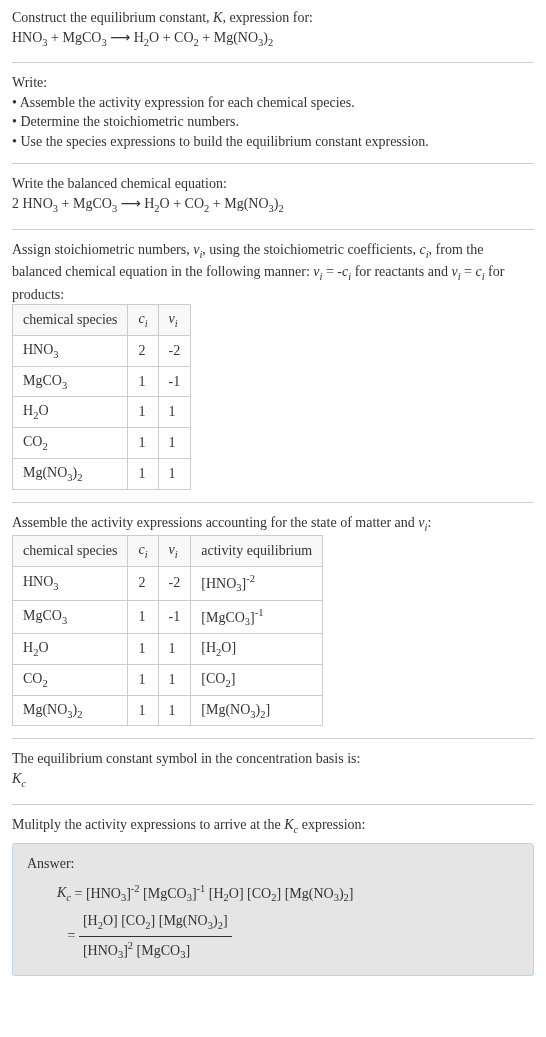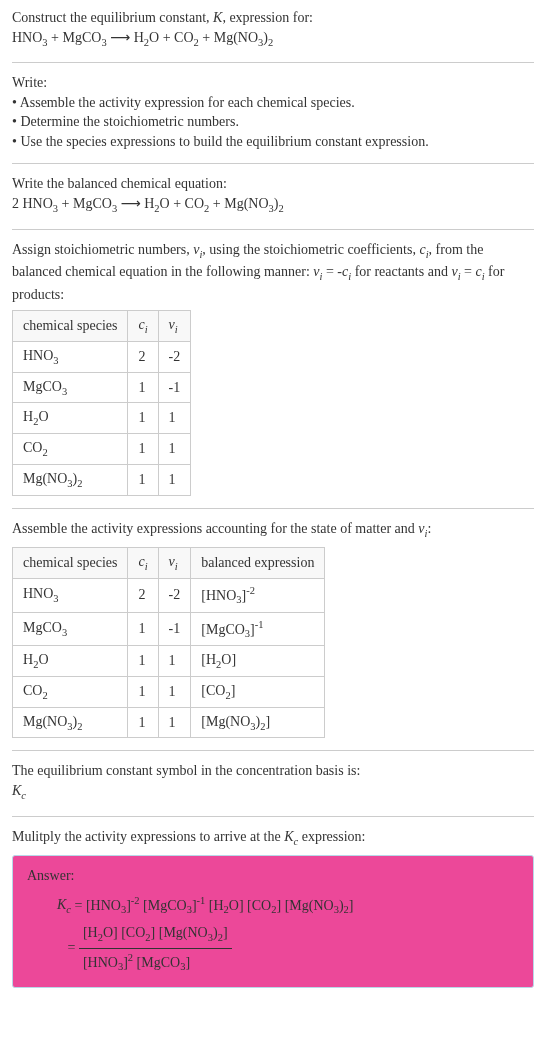--- a/index.html
+++ b/index.html
@@ -29,33 +29,32 @@
     sub {
       font-size: 0.75em;
       vertical-align: sub;
     }
     sup {
       font-size: 0.75em;
       vertical-align: super;
     }
     table {
       border-collapse: collapse;
-      margin-top: 6px;
     }
     th, td {
       border: 1px solid #ccc;
       padding: 6px 10px;
       text-align: left;
       font-weight: normal;
     }
     th {
       background: #f8f8f8;
     }
     .answer-box {
-      background: #ec4899;
+      background: #e5e5e5;
       border: 1px solid #b8d8e8;
       border-radius: 3px;
       padding: 10px 14px;
       margin-top: 6px;
     }
     .answer-label {
       margin-bottom: 6px;
     }
     .kc-equation {
       padding-left: 30px;
@@ -151,21 +150,21 @@
 <hr>
 
 <div class="section">
   <p>Assemble the activity expressions accounting for the state of matter and <span class="italic">ν<sub>i</sub></span>:</p>
   <table>
     <tbody>
         <tr>
       <th>chemical species</th>
       <th><span class="italic">c<sub>i</sub></span></th>
       <th><span class="italic">ν<sub>i</sub></span></th>
-      <th>balanced expression</th>
+      <th>activity equilibrium</th>
     </tr>
     <tr>
       <td>HNO<sub>3</sub></td>
       <td>2</td>
       <td>-2</td>
       <td>[HNO<sub>3</sub>]<sup>-2</sup></td>
     </tr>
     <tr>
       <td>MgCO<sub>3</sub></td>
       <td>1</td>

